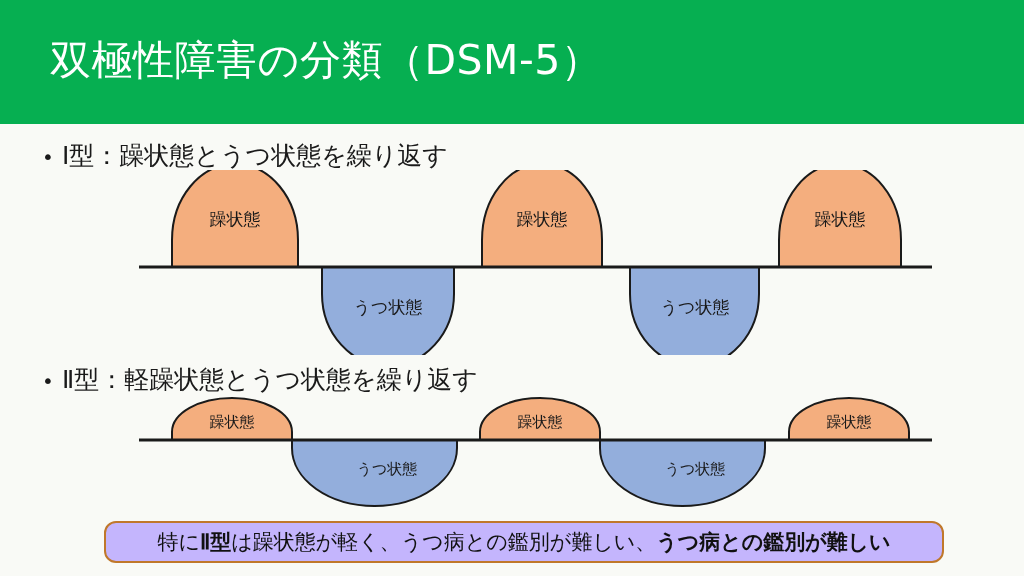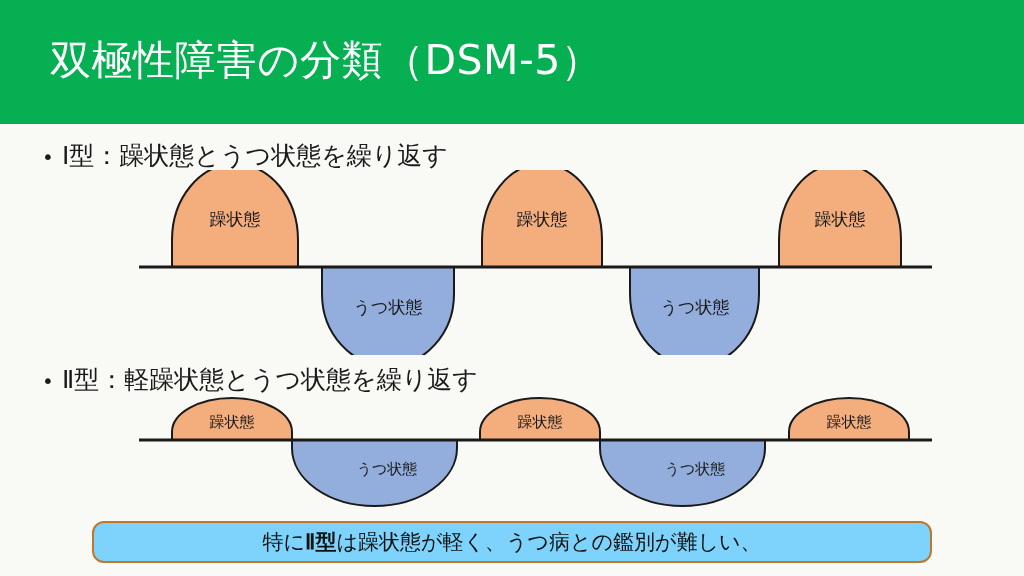--- a/index.html
+++ b/index.html
@@ -74,26 +74,26 @@
     fill: #1A1A1A;
     text-anchor: middle;
     dominant-baseline: middle;
   }
   .label-lg { font-size: 17px; }
   .label-sm { font-size: 15px; }
 
   
   .callout {
     position: absolute;
-    left: 92px;
+    left: 104px;
     top: 521px;
     width: 840px;
     height: 42px;
     box-sizing: border-box;
-    background: #7dd3fc;
+    background: #c4b5fd;
     border: 2px solid #C0782B;
     border-radius: 12px;
     display: flex;
     align-items: center;
     justify-content: center;
     font-size: 21px;
     color: #111111;
     white-space: nowrap;
     letter-spacing: 0px;
   }
@@ -154,15 +154,16 @@
       <text class="curve-label label-sm" x="832" y="27">躁状態</text>
       <text class="curve-label label-sm" x="370" y="74">うつ状態</text>
       <text class="curve-label label-sm" x="678" y="74">うつ状態</text>
     </svg>
   </div>
 
   <div class="callout">
     <span>特に</span>
       <b>Ⅱ型</b>
       <span>は躁状態が軽く、うつ病との鑑別が難しい、</span>
+      <b>うつ病との鑑別が難しい</b>
   </div>
 
 </div>
 
 </body></html>

